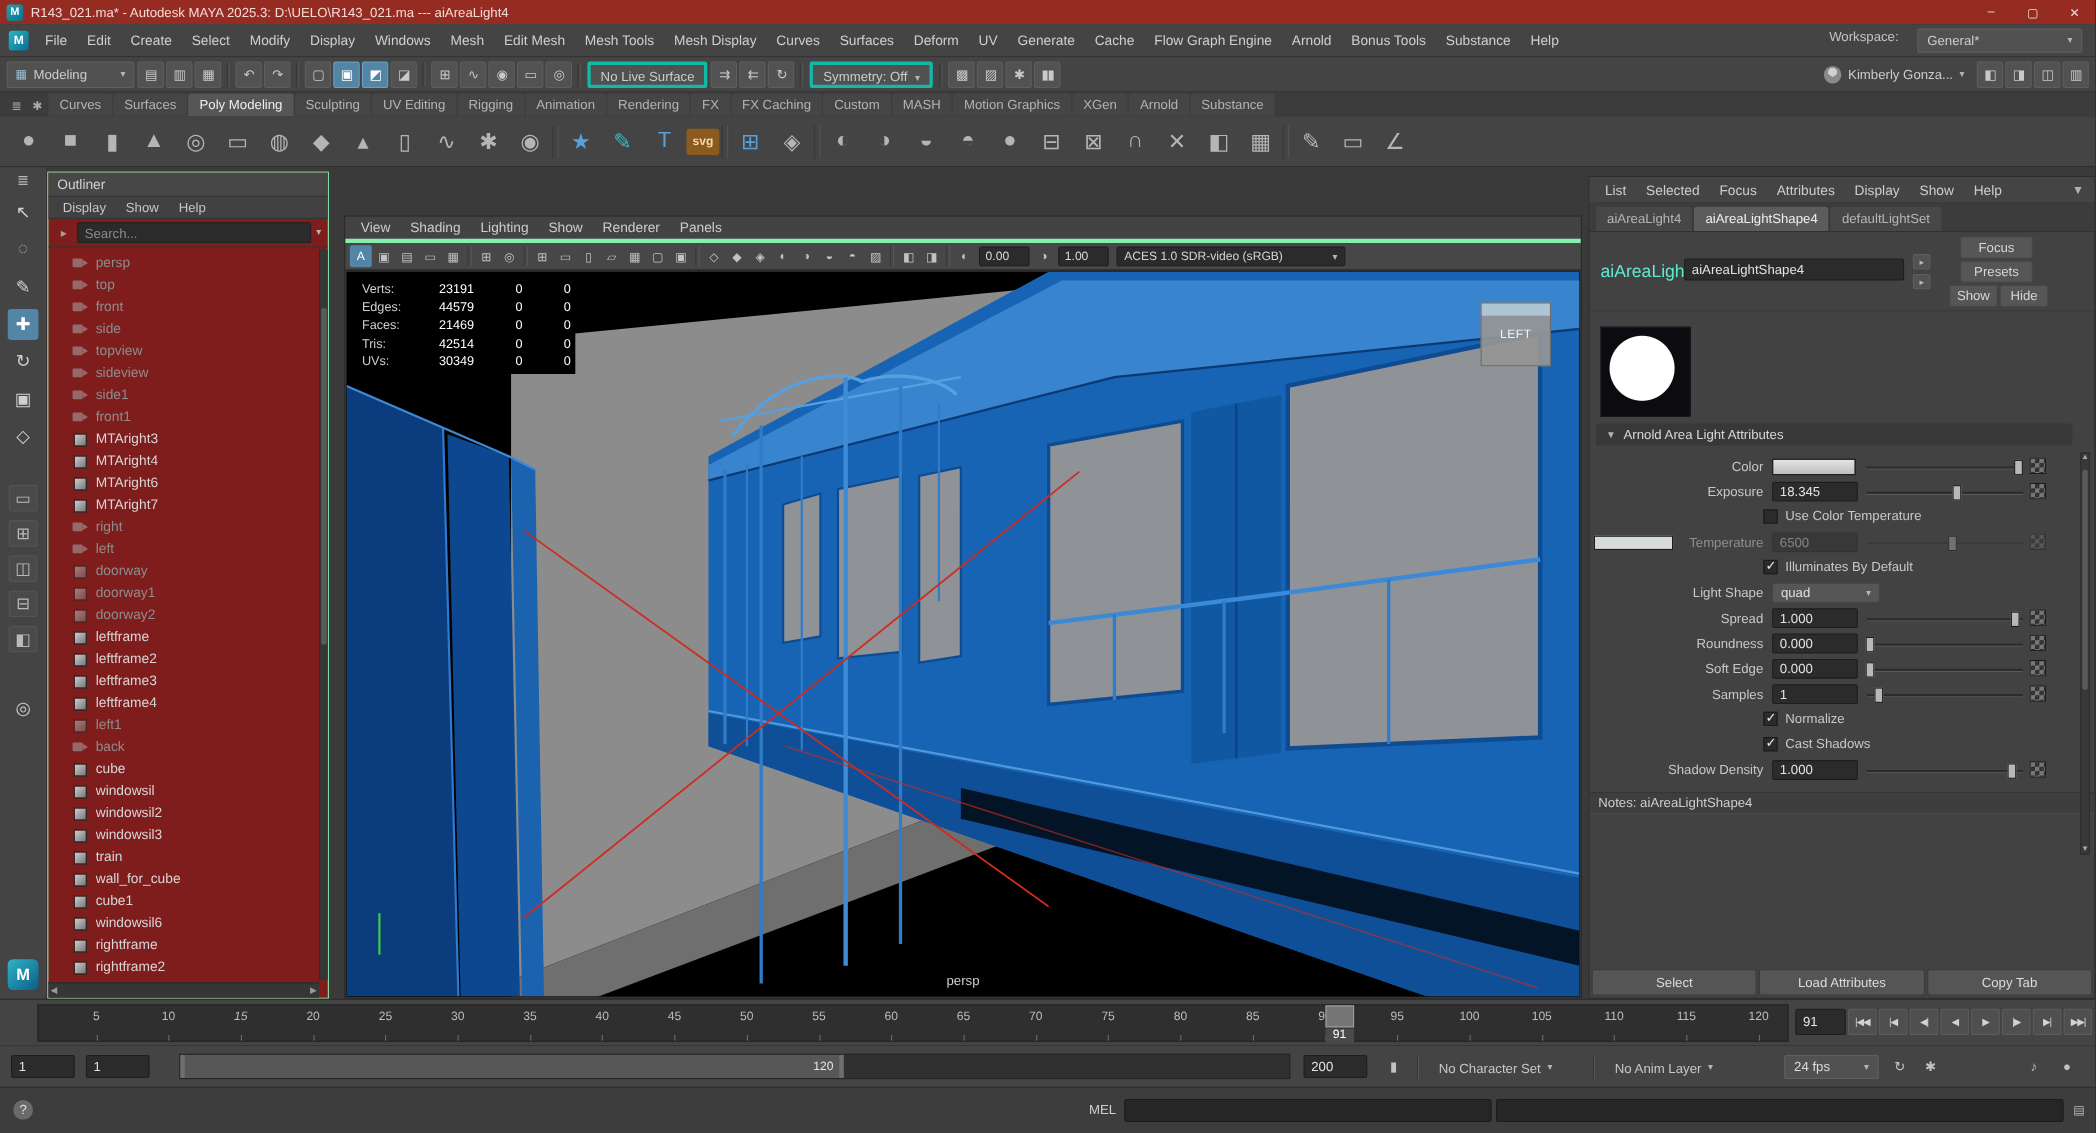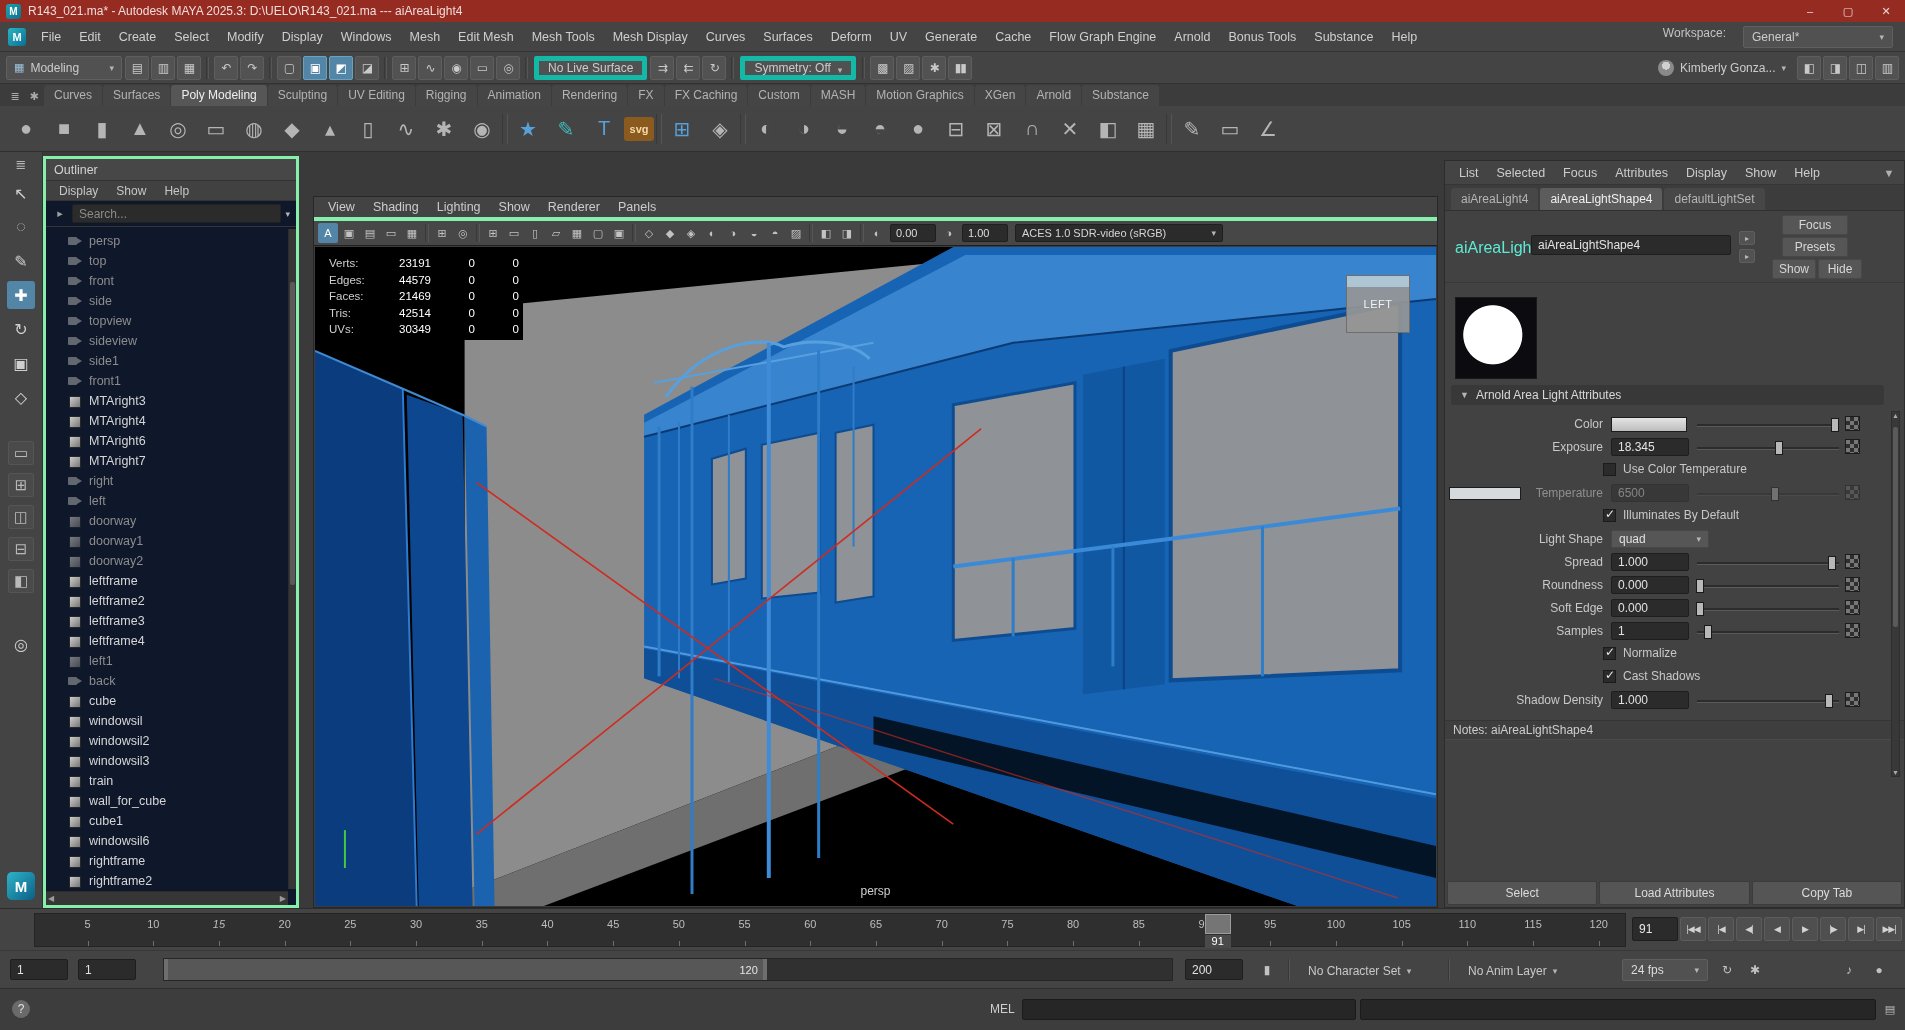--- a/index.html
+++ b/index.html
@@ -25,21 +25,21 @@
   .caret{font-size:9px;color:#b5b5b5}
 
   
   .toolbar{position:absolute;top:52px;left:0;right:0;height:32px;background:#444;border-bottom:1px solid #323232;display:flex;align-items:center;gap:3px;padding:0 6px;overflow:hidden}
   .mode-drop{width:116px;height:24px;background:#515151;border:1px solid #5f5f5f;border-radius:2px;display:flex;align-items:center;gap:6px;padding:0 7px}
   .mode-drop .caret{margin-left:auto}
   .tb-iconrow{display:flex;align-items:center;gap:2px}
   .tb-icon{width:24px;height:24px;background:#525252;border:1px solid #5e5e5e;border-radius:2px;display:flex;align-items:center;justify-content:center;font-size:12px;color:#c9c9c9;letter-spacing:-1px}
   .tb-icon.active{background:#5285a6;border-color:#69a1c2;color:#fff}
   .tb-icon.sep{width:3px;min-width:3px;background:transparent;border:none;border-left:1px solid #383838;border-right:1px solid #555;border-radius:0;height:22px;margin:0 3px}
-  .tb-chip{height:24px;background:#515151;border:5px solid #14b8a6;border-radius:2px;display:flex;align-items:flex-end;gap:7px;padding:0 9px;white-space:nowrap}
+  .tb-chip{height:24px;background:#515151;border:3px solid #14b8a6;border-radius:2px;display:flex;align-items:flex-end;gap:7px;padding:0 9px;white-space:nowrap}
   .c-teal{color:#3fb9b9}.c-blue{color:#58a0d8}.c-orange{color:#d98b2b}.c-red{color:#c44}
   .user-chip{margin-left:auto;display:flex;align-items:center;gap:6px;padding:0 8px;white-space:nowrap}
   .avatar{width:16px;height:16px;border-radius:50%;background:radial-gradient(circle at 50% 35%,#d0d0d0 0 30%,#8a8a8a 31%)}
 
   
   .shelf-tabs{position:absolute;top:84px;left:0;right:0;height:22px;background:#3c3c3c;display:flex;align-items:flex-end;gap:1px;padding-left:6px;overflow:hidden}
   .shelf-mini{width:18px;height:18px;display:flex;align-items:center;justify-content:center;color:#aaa;font-size:11px;margin-bottom:1px}
   .shelf-tab{padding:3px 10px 4px;font-size:12px;color:#b3b3b3;background:#454545;border-radius:3px 3px 0 0;white-space:nowrap}
   .shelf-tab.active{background:#565656;color:#eee}
   .shelf{position:absolute;top:106px;left:0;right:0;height:46px;background:#444;border-bottom:1px solid #2e2e2e;display:flex;align-items:center;gap:2px;padding:0 8px;overflow:hidden}
@@ -52,21 +52,21 @@
   .toolbox{position:absolute;left:0;top:152px;width:43px;bottom:122px;background:#444;border-right:1px solid #313131;display:flex;flex-direction:column;align-items:center;padding-top:3px}
   .tbx-menu{width:24px;height:18px;color:#b5b5b5;font-size:13px;display:flex;align-items:center;justify-content:center;margin-bottom:6px}
   .tool{width:28px;height:28px;margin-bottom:6px;display:flex;align-items:center;justify-content:center;font-size:16px;color:#cfcfcf;border-radius:3px}
   .tool.active{background:#5285a6;color:#fff}
   .layouts{margin-top:24px;display:flex;flex-direction:column;align-items:center}
   .layout-btn{width:26px;height:24px;margin-bottom:8px;display:flex;align-items:center;justify-content:center;font-size:15px;color:#b9b9b9;border:1px solid #555;border-radius:2px;background:#4a4a4a}
   .zoom-btn{margin-top:30px;width:26px;height:26px;display:flex;align-items:center;justify-content:center;font-size:16px;color:#c9c9c9}
   .maya-logo{position:absolute;bottom:8px;width:28px;height:28px;border-radius:5px;background:linear-gradient(135deg,#2fb3c9,#0a5f86);color:#fff;font-weight:bold;font-size:15px;display:flex;align-items:center;justify-content:center}
 
   
-  .outliner{position:absolute;left:43px;top:156px;width:256px;bottom:122px;background:#0f172a;border:3px solid #86efac}
+  .outliner{position:absolute;left:43px;top:156px;width:256px;bottom:122px;background:#7f1d1d;border:1px solid #86efac}
   .panel-title{height:22px;background:#474747;display:flex;align-items:center;padding:0 8px;font-size:12.5px;color:#d2d2d2;border-bottom:1px solid #333}
   .o-menus{height:20px;display:flex;gap:4px;align-items:center;padding:0 6px;background:#414141;border-bottom:1px solid #343434}
   .o-menu{padding:2px 7px;font-size:12px;color:#c6c6c6}
   .o-search-row{height:26px;display:flex;align-items:center;gap:4px;padding:0 6px;border-bottom:1px solid #343434}
   .o-filter{width:16px;height:16px;color:#9f9f9f;font-size:11px;display:flex;align-items:center;justify-content:center}
   .o-search{flex:1;height:19px;background:#2b2b2b;border:1px solid #222;border-radius:2px;color:#9a9a9a;font-size:12px;padding:0 6px;font-family:inherit}
   .o-search::placeholder{color:#8b8b8b}
   .o-tree{position:absolute;top:70px;bottom:16px;left:0;right:8px;overflow:hidden;padding-top:2px}
   .o-row{height:20px;display:flex;align-items:center;padding-left:8px}
   .o-expand{width:13px}

